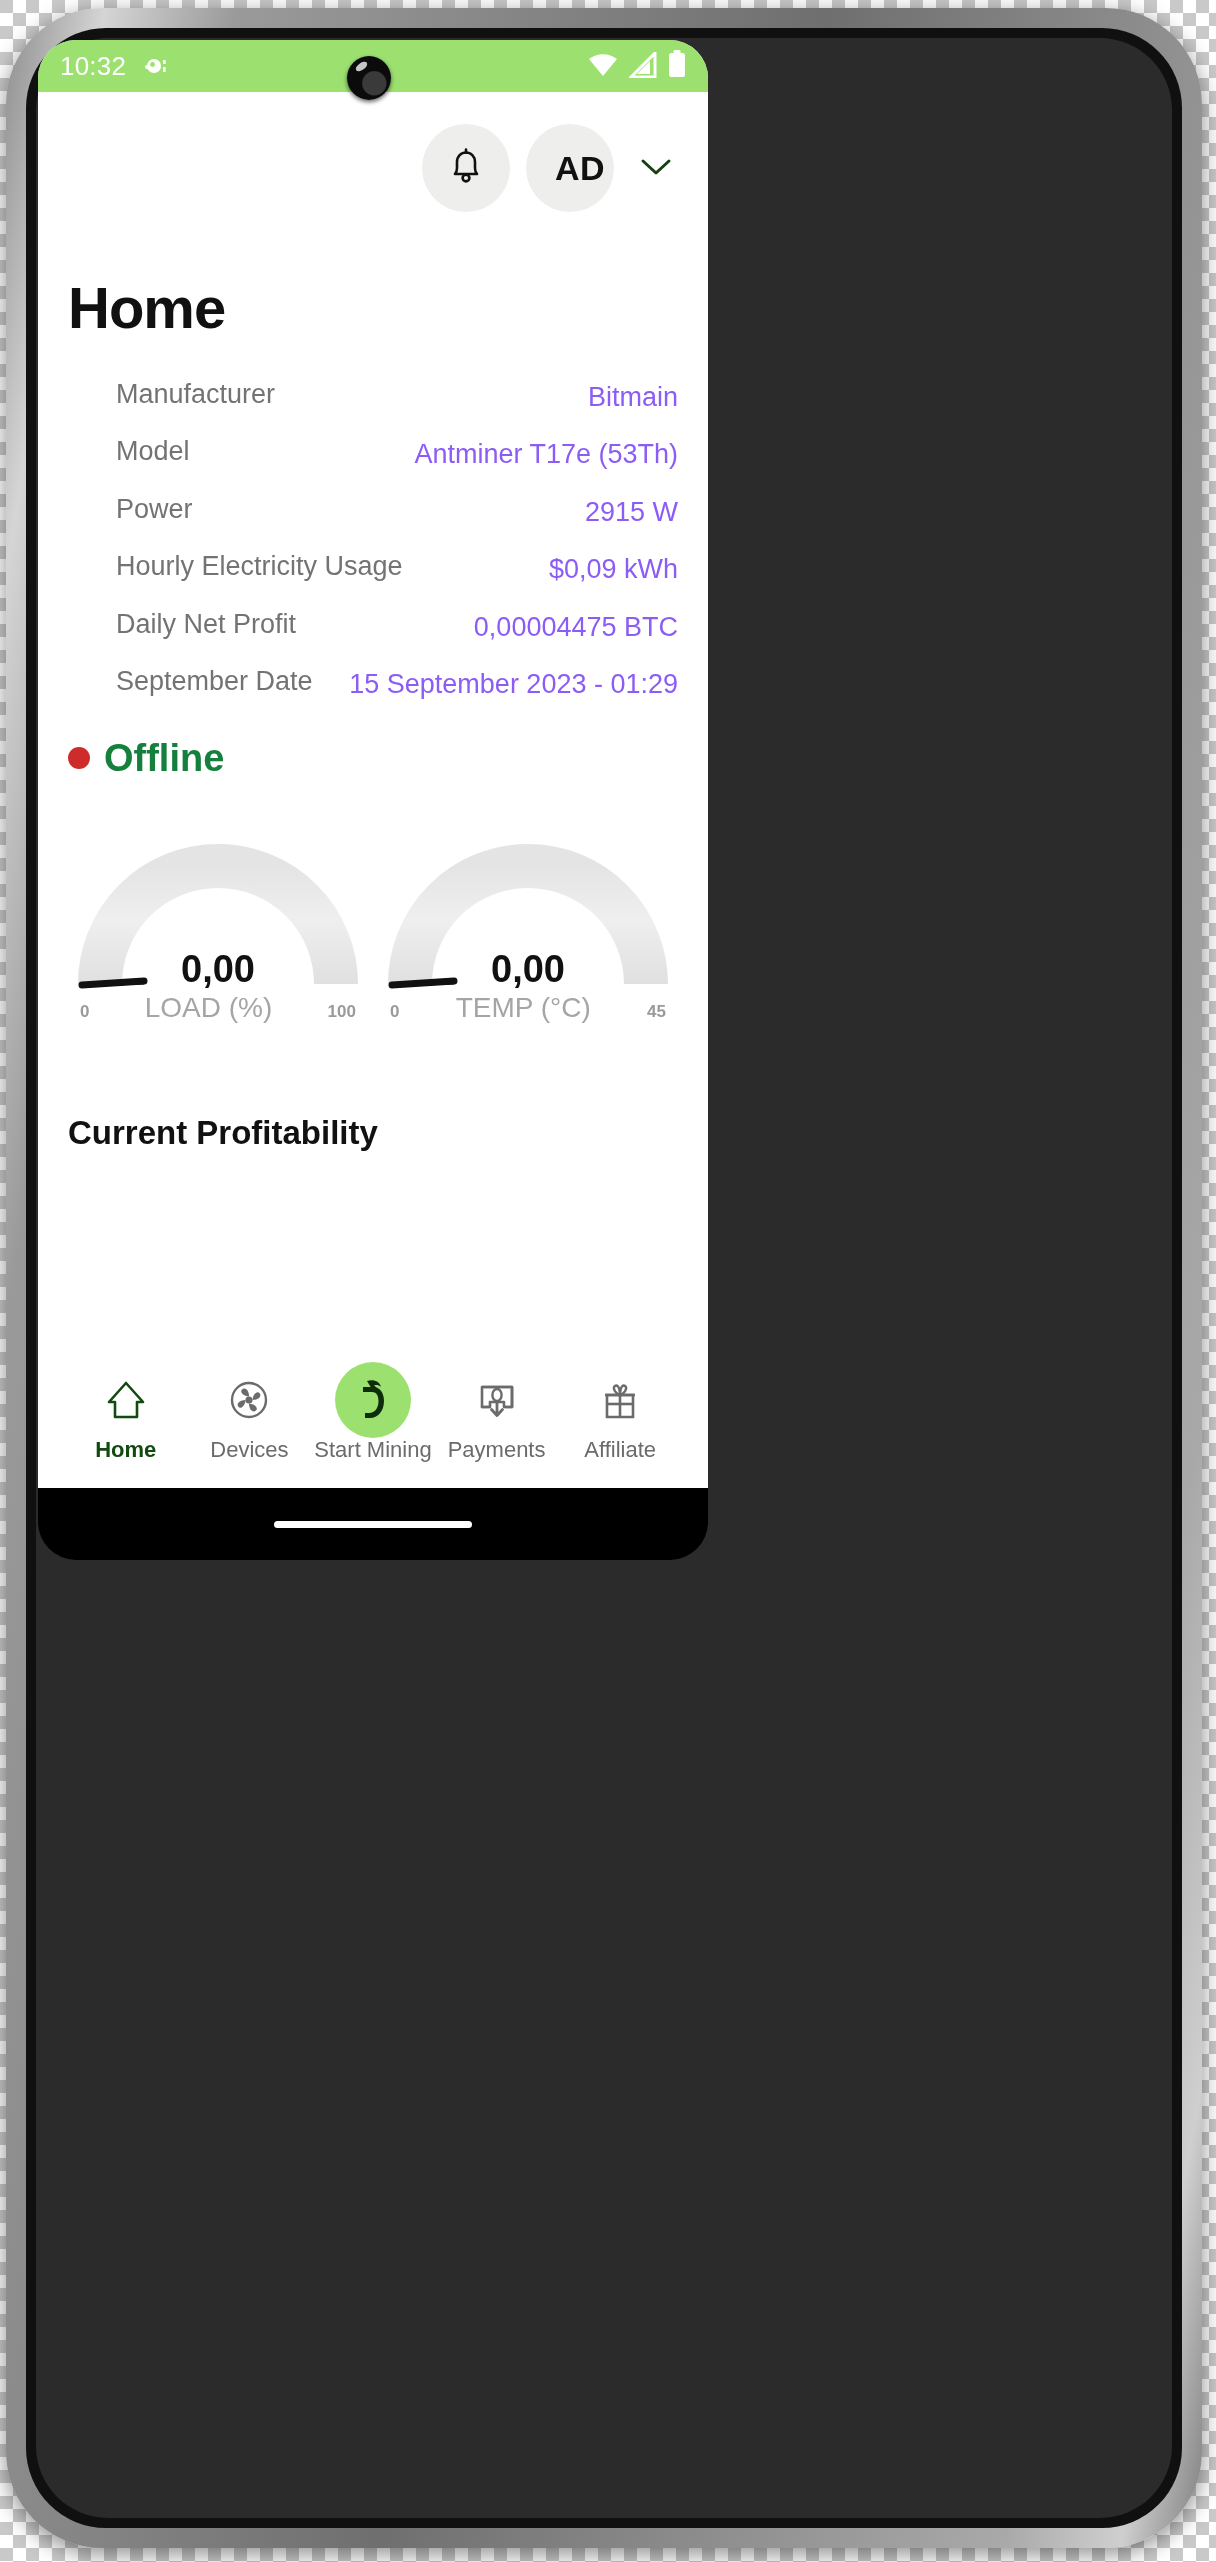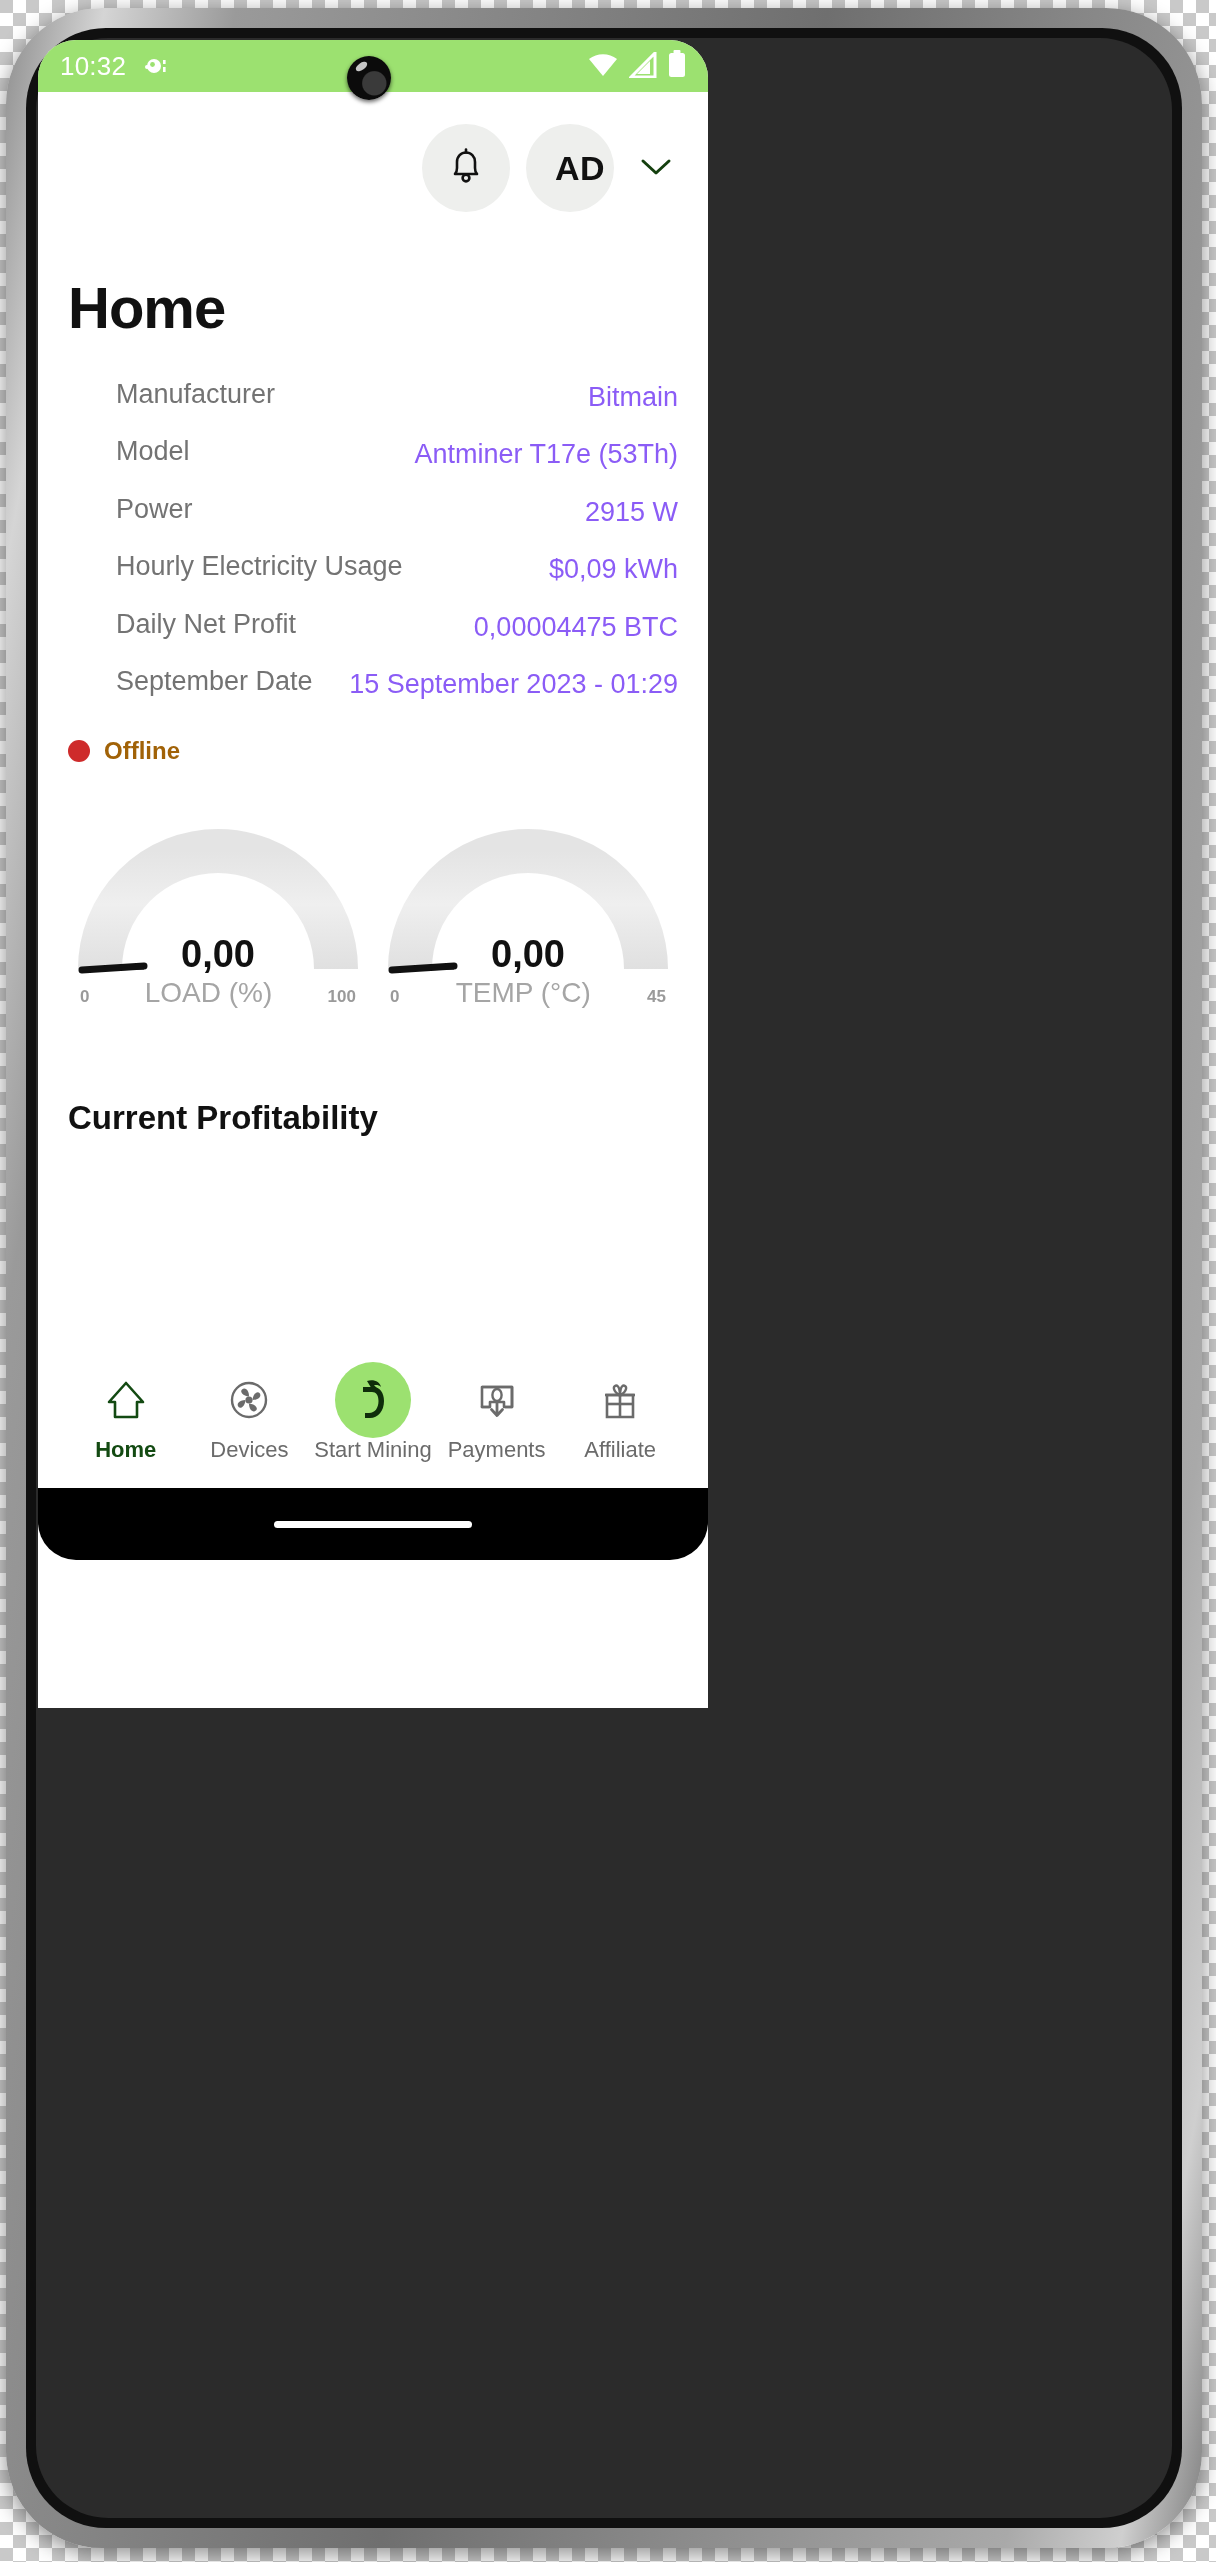--- a/index.html
+++ b/index.html
@@ -34,21 +34,21 @@
   }
   #phone-inner-ring {
     position:absolute; left:30px; top:30px;
     width:1136px; height:2480px;
     border-radius:72px;
     background:#2b2b2b;
   }
   #screen {
     position:absolute;
     left:38px; top:40px;
-    width:670px; height:1668px;
+    width:670px; height:1448px;
     background:#ffffff;
     border-radius:38px 38px 0 0;
     overflow:hidden;
   }
 
   
   #status-bar {
     height:52px;
     background:#9ce170;
     display:flex; align-items:center;
@@ -139,21 +139,21 @@
 
   #status-row {
     display:flex; align-items:center; gap:14px;
     margin-top:34px;
   }
   #status-dot {
     width:22px; height:22px; border-radius:50%;
     background:#ce2b2b;
   }
   #status-label {
-    font-size:24px; font-weight:bold; color:#a16207;
+    font-size:38px; font-weight:bold; color:#15803d;
   }
 
   
   #gauges {
     display:flex; justify-content:space-between;
     margin-top:64px; padding:0 4px;
   }
   .gauge { width:292px; position:relative; }
   .gauge svg { display:block; }
   .gauge-value {

